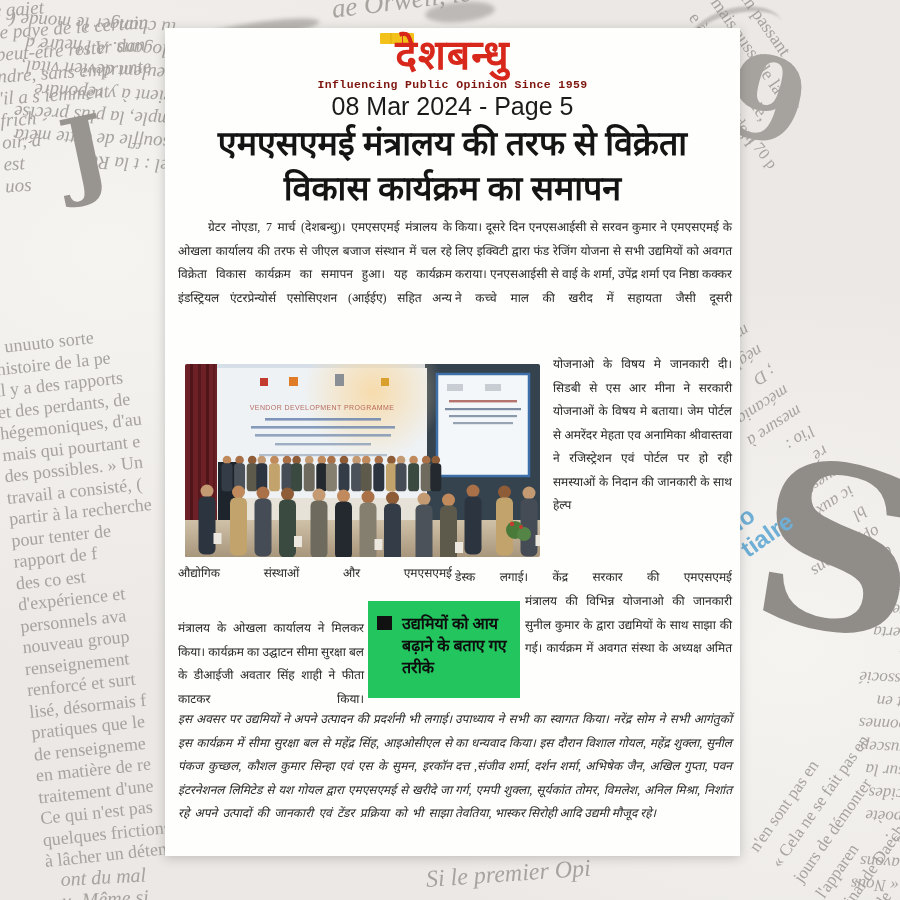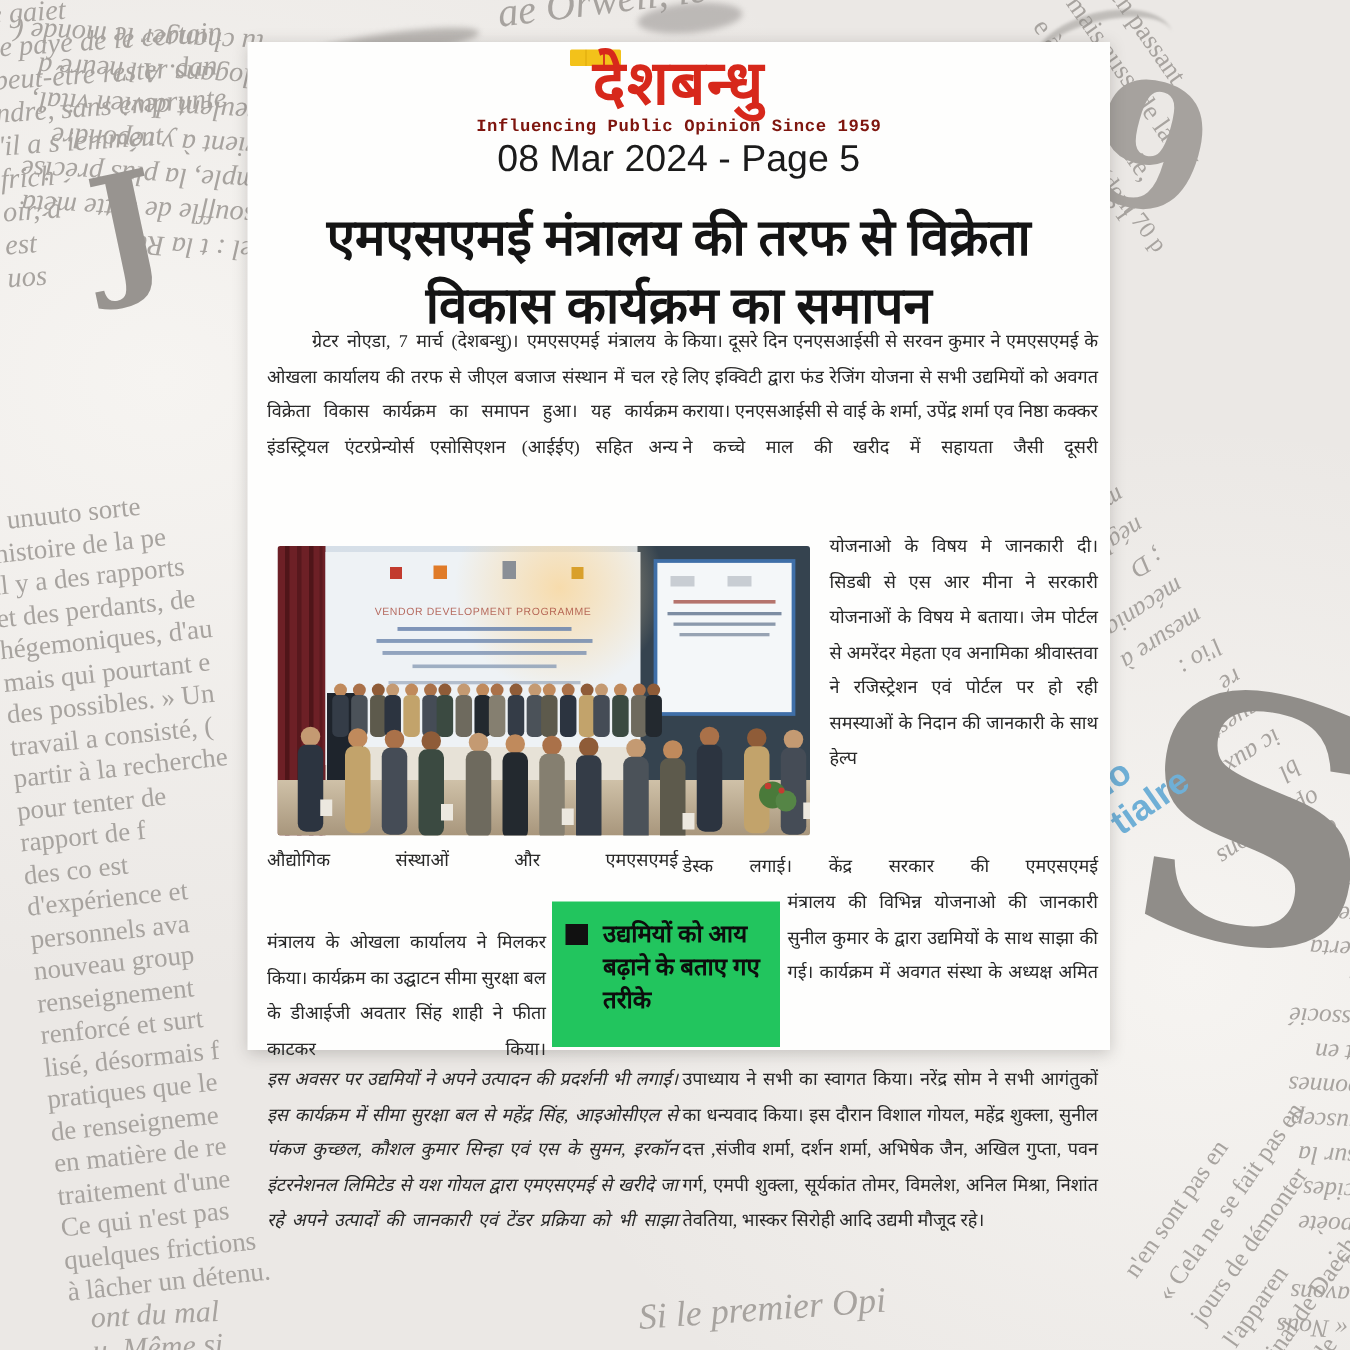--- a/index.html
+++ b/index.html
@@ -26,21 +26,21 @@
     position:absolute;font-family:"Liberation Sans",sans-serif;font-weight:bold;
     color:#6fafd6;transform-origin:0 0;z-index:0;white-space:pre-line;
   }
   .smudge{position:absolute;z-index:0;filter:blur(2px);opacity:.55;border-radius:50%;}
   .stroke-smudge{
     position:absolute;z-index:0;width:95px;height:45px;border-radius:50%;
     border-top:6px solid #8d8a86;opacity:.45;filter:blur(1px);transform:rotate(-14deg);
   }
   
   .card{
-    position:absolute;left:165px;top:28px;width:575px;height:672px;
+    position:absolute;left:165px;top:28px;width:575px;height:828px;
     background:#fefefd;z-index:2;box-shadow:0 2px 10px rgba(60,55,50,.25);
   }
   .crest{
     position:absolute;left:215px;top:5px;width:34px;height:11px;
     background:linear-gradient(90deg,#f3c21a 0 30%,#e8b512 30% 34%,#f3c21a 34% 64%,#d93a20 64% 68%,#f3c21a 68%);
     border-radius:1px;
   }
   .logo{
     position:absolute;left:0;top:7px;width:100%;text-align:center;
     font-size:41px;font-weight:800;color:#d7281b;letter-spacing:1px;line-height:1;
@@ -49,27 +49,27 @@
     position:absolute;left:0;top:50px;width:100%;text-align:center;
     font-family:Liberation Mono, monospace;font-weight:bold;font-size:11.5px;
     color:#7e150e;letter-spacing:.4px;
   }
   .dateline{
     position:absolute;left:0;top:64px;width:100%;text-align:center;
     font-family:"Liberation Sans",sans-serif;font-size:25px;color:#1b1b1b;
   }
   .headline{
     position:absolute;left:6px;top:93px;width:563px;text-align:center;
-    font-weight:bold;font-size:34px;line-height:45px;color:#141414;margin-top:16px;
+    font-weight:bold;font-size:34px;line-height:45px;color:#141414;
   }
   .seg{
     position:absolute;font-size:12px;line-height:23.5px;color:#282828;
     text-align:justify;text-align-last:justify;
   }
-  .seg.final{text-align-last:auto;}
+  .seg.final{text-align-last:auto;font-style:italic;}
   .seg.lead{text-indent:30px;}
   .photo{position:absolute;left:20px;top:336px;width:355px;height:193px;}
   .pullquote{
     position:absolute;left:203px;top:573px;width:152px;height:97px;
     background:#22c55e;box-sizing:border-box;padding:12px 6px 0 34px;
     font-weight:bold;font-size:16px;line-height:22px;color:#0d0d0d;
   }
   .pq-square{position:absolute;left:9px;top:15px;width:15px;height:14px;background:#111;}
 </style>
 </head>

